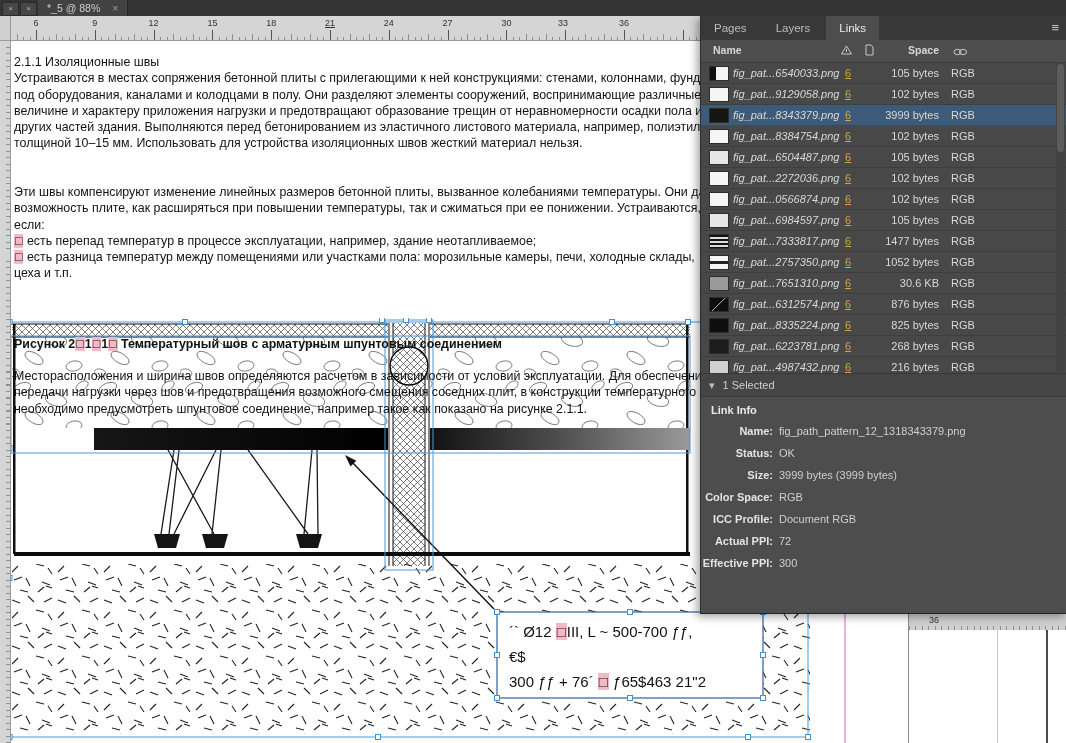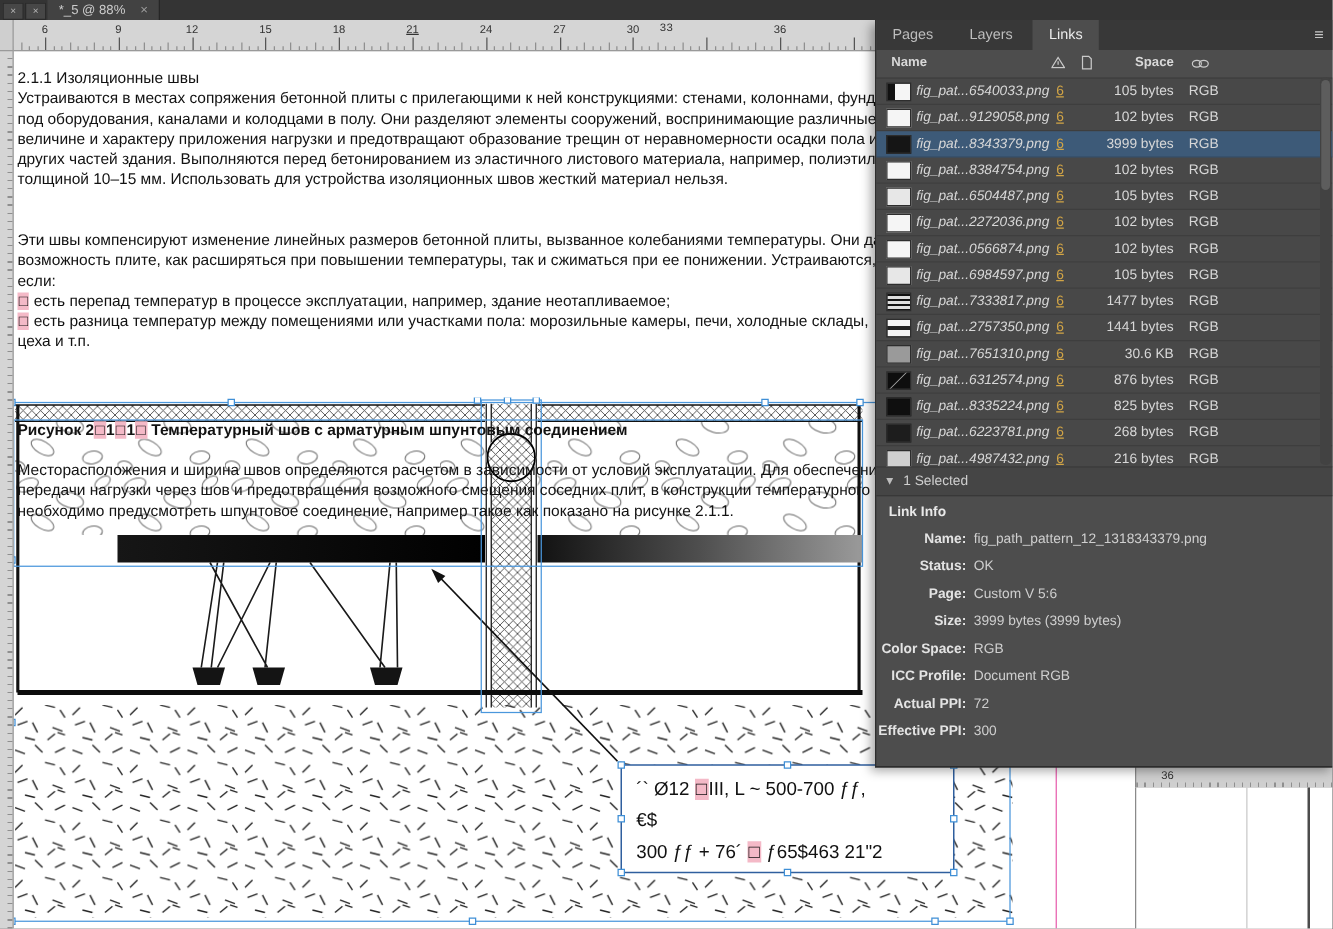--- a/index.html
+++ b/index.html
@@ -353,21 +353,21 @@
           <span class="thumb t-stripes"></span>
           <span class="lname">fig_pat...7333817.png</span>
           <span class="lpage">6</span>
           <span class="lsize">1477 bytes</span>
           <span class="lspace">RGB</span>
         </div>
         <div class="link-row">
           <span class="thumb t-hline"></span>
           <span class="lname">fig_pat...2757350.png</span>
           <span class="lpage">6</span>
-          <span class="lsize">1441 bytes</span>
+          <span class="lsize">1052 bytes</span>
           <span class="lspace">RGB</span>
         </div>
         <div class="link-row">
           <span class="thumb t-texture"></span>
           <span class="lname">fig_pat...7651310.png</span>
           <span class="lpage">6</span>
           <span class="lsize">30.6 KB</span>
           <span class="lspace">RGB</span>
         </div>
         <div class="link-row">
@@ -409,24 +409,20 @@
 
     <div class="linkinfo-title">Link Info</div>
     <div class="info-list">
         <div class="info-row">
           <span class="ilabel">Name:</span>
           <span class="ivalue">fig_path_pattern_12_1318343379.png</span>
         </div>
         <div class="info-row">
           <span class="ilabel">Status:</span>
           <span class="ivalue">OK</span>
-        </div>
-        <div class="info-row">
-          <span class="ilabel">Page:</span>
-          <span class="ivalue">Custom V 5:6</span>
         </div>
         <div class="info-row">
           <span class="ilabel">Size:</span>
           <span class="ivalue">3999 bytes (3999 bytes)</span>
         </div>
         <div class="info-row">
           <span class="ilabel">Color Space:</span>
           <span class="ivalue">RGB</span>
         </div>
         <div class="info-row">
@@ -553,21 +549,21 @@
       <i class="" style="left: 695.6px;"></i>
       <span class="num" style="left: 36px;">6</span>
       <span class="num" style="left: 94.8px;">9</span>
       <span class="num" style="left: 153.6px;">12</span>
       <span class="num" style="left: 212.4px;">15</span>
       <span class="num" style="left: 271.2px;">18</span>
       <span class="num" style="left: 330px; text-decoration: underline;">21</span>
       <span class="num" style="left: 388.8px;">24</span>
       <span class="num" style="left: 447.6px;">27</span>
       <span class="num" style="left: 506.4px;">30</span>
-      <span class="num" style="left: 533px; font-family: Liberation Mono, monospace;">33</span>
+      <span class="num" style="left: 563px;">33</span>
       <span class="num" style="left: 624px;">36</span>
     </div>
   <div class="corner"></div>
   <div class="vruler"></div>
 
   <div class="topbar">
     <span class="mini m1"><b>×</b></span>
     <span class="mini m2"><b>×</b></span>
     <div class="doc-tab">
       <span>*_5 @ 88%</span>

